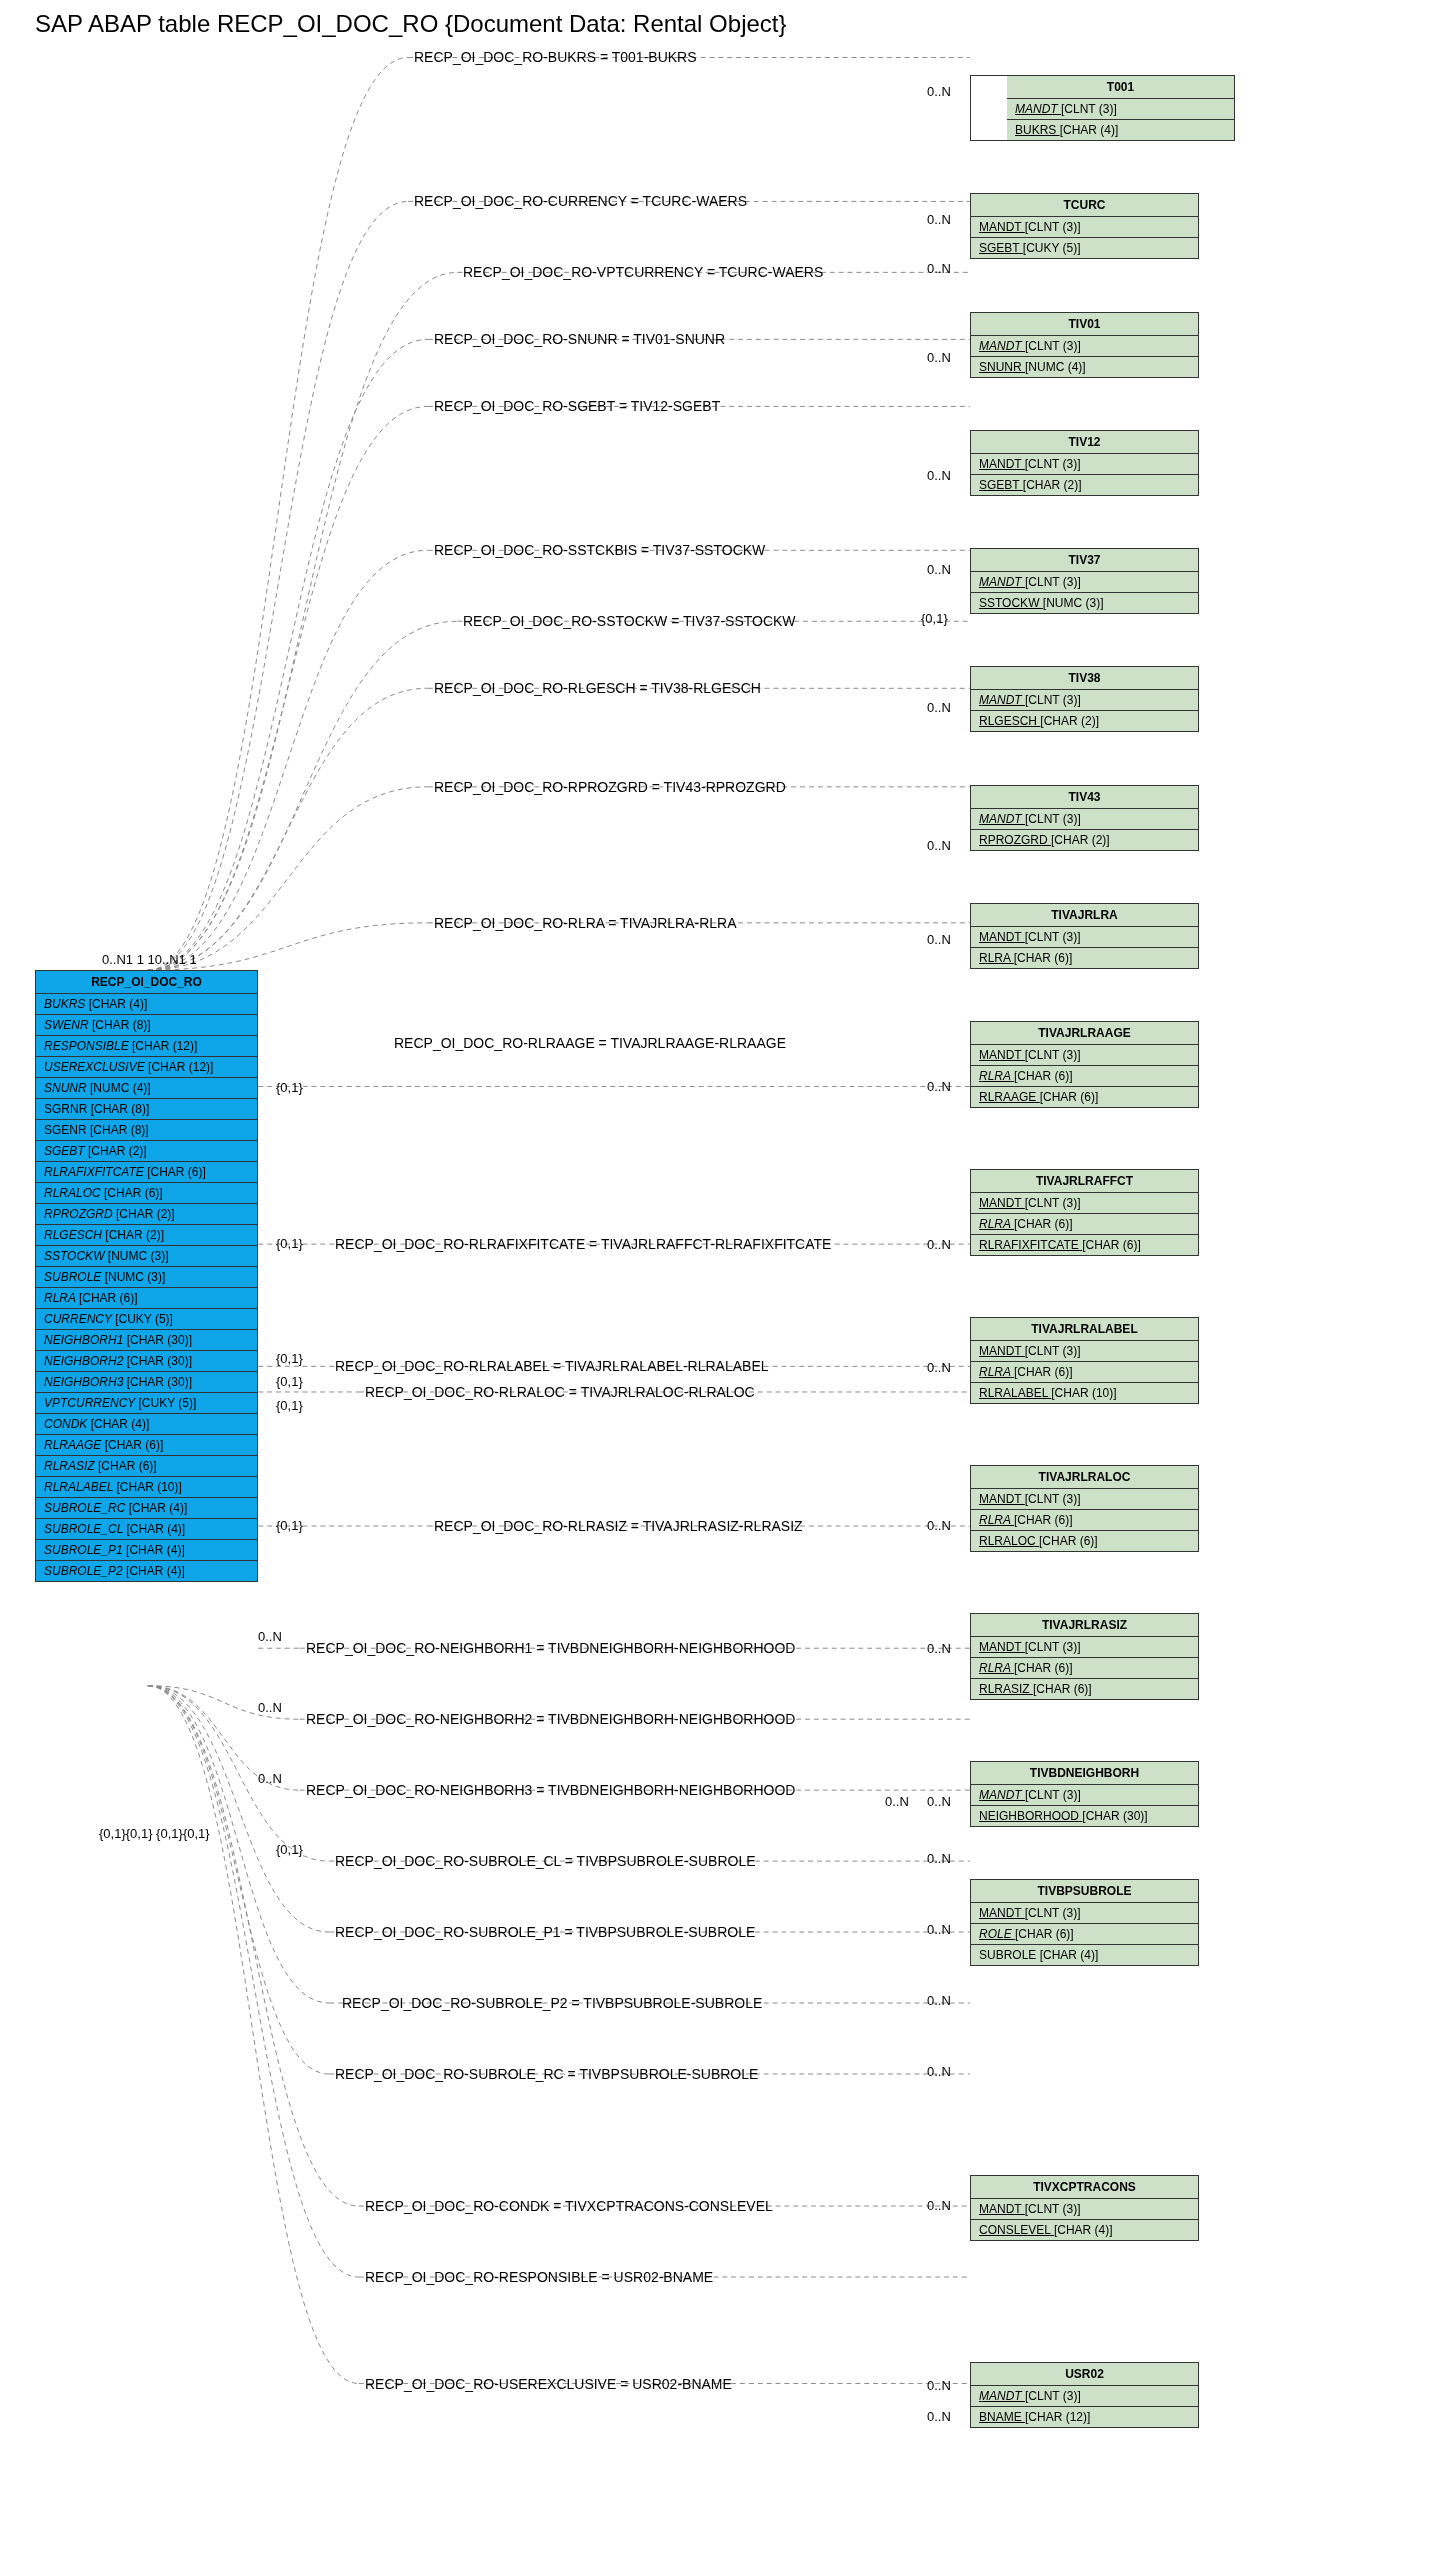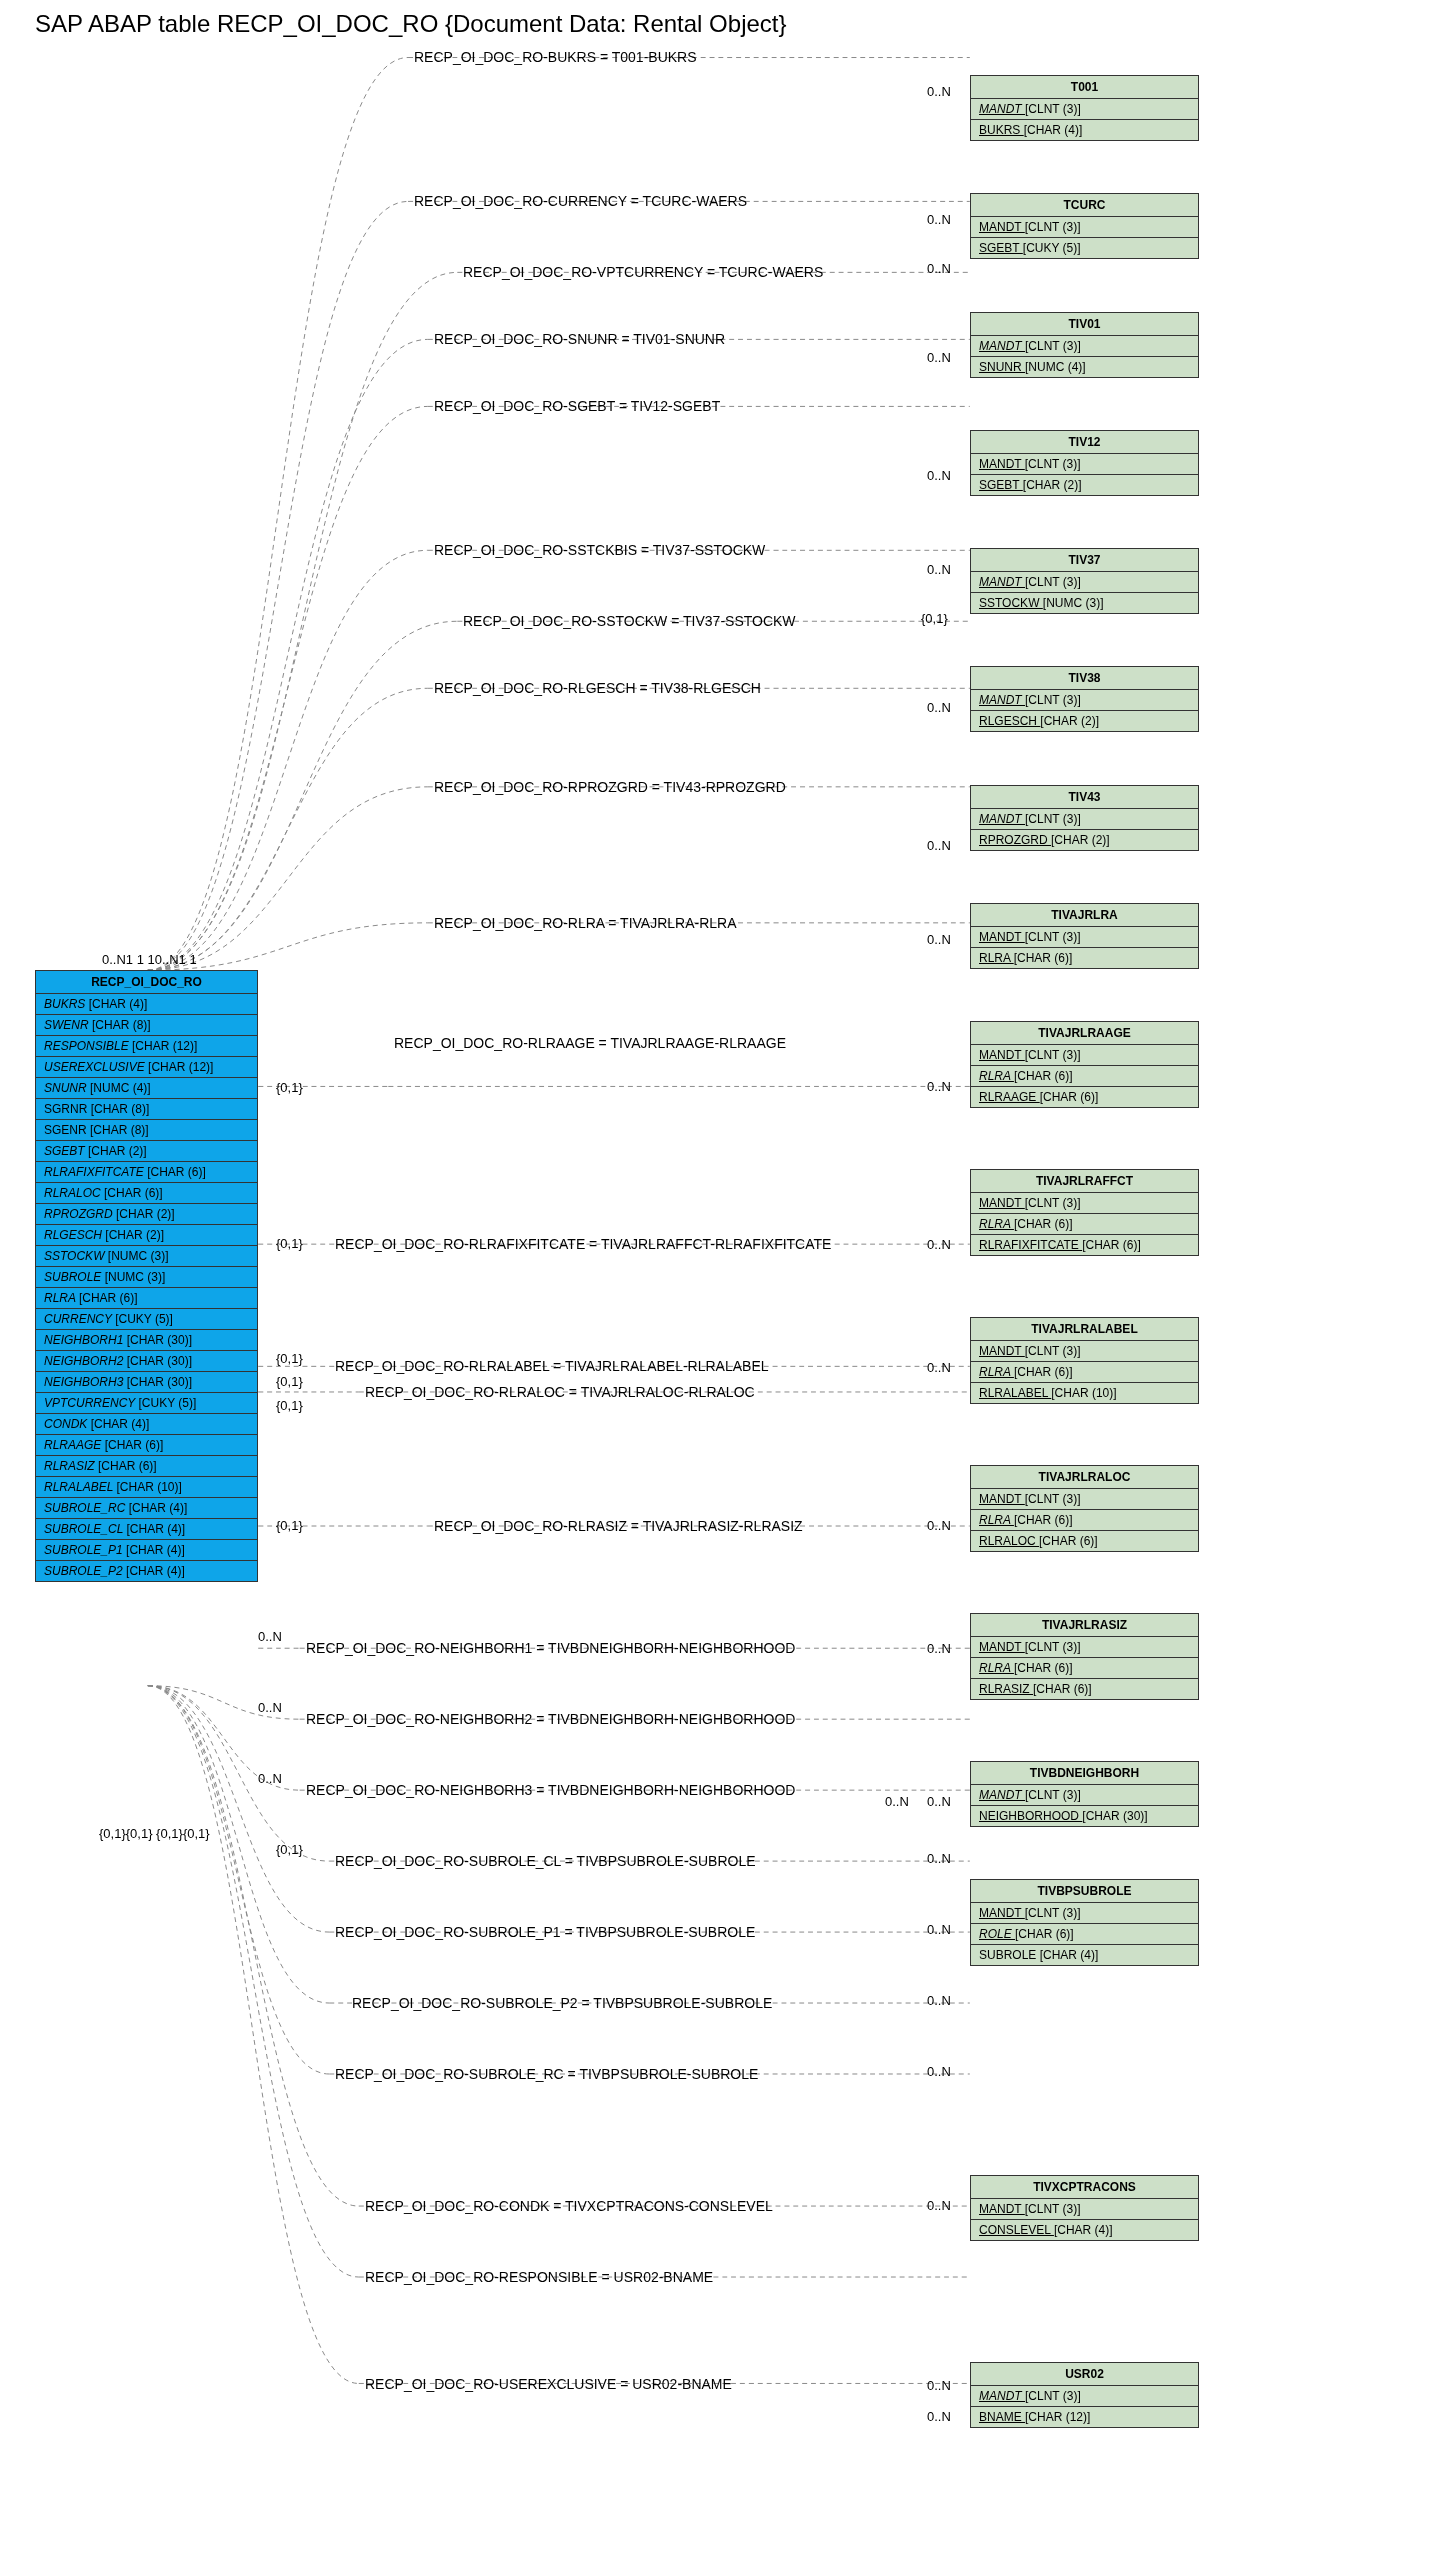--- a/index.html
+++ b/index.html
@@ -104,21 +104,21 @@
         <div class="row"><span class="ital">RLRASIZ </span><span>[CHAR (6)]</span></div>
         <div class="row"><span class="ital">RLRALABEL </span><span>[CHAR (10)]</span></div>
         <div class="row"><span class="ital">SUBROLE_RC </span><span>[CHAR (4)]</span></div>
         <div class="row"><span class="ital">SUBROLE_CL </span><span>[CHAR (4)]</span></div>
         <div class="row"><span class="ital">SUBROLE_P1 </span><span>[CHAR (4)]</span></div>
         <div class="row"><span class="ital">SUBROLE_P2 </span><span>[CHAR (4)]</span></div>
       </div>
 </div>
 
 <div id="targets-holder">
-      <div class="entity green" style="left: 970px; top: 75px; width: 227px;">
+      <div class="entity green" style="left: 970px; top: 75px; width: 227px; padding-left: 36px;">
         <div class="hdr">T001</div>
         <div class="row"><span class="ital" style="text-decoration: underline;">MANDT </span><span>[CLNT (3)]</span></div>
         <div class="row"><span style="text-decoration: underline;">BUKRS </span><span>[CHAR (4)]</span></div>
       </div>
       <div class="entity green" style="left: 970px; top: 193px; width: 227px;">
         <div class="hdr">TCURC</div>
         <div class="row"><span style="text-decoration: underline;">MANDT </span><span>[CLNT (3)]</span></div>
         <div class="row"><span style="text-decoration: underline;">SGEBT </span><span>[CUKY (5)]</span></div>
       </div>
       <div class="entity green" style="left: 970px; top: 312px; width: 227px;">
@@ -218,21 +218,21 @@
       <div class="rel-label" style="left: 394px; top: 1035px;">RECP_OI_DOC_RO-RLRAAGE = TIVAJRLRAAGE-RLRAAGE</div>
       <div class="rel-label" style="left: 335px; top: 1236px;">RECP_OI_DOC_RO-RLRAFIXFITCATE = TIVAJRLRAFFCT-RLRAFIXFITCATE</div>
       <div class="rel-label" style="left: 335px; top: 1358px;">RECP_OI_DOC_RO-RLRALABEL = TIVAJRLRALABEL-RLRALABEL</div>
       <div class="rel-label" style="left: 365px; top: 1384px;">RECP_OI_DOC_RO-RLRALOC = TIVAJRLRALOC-RLRALOC</div>
       <div class="rel-label" style="left: 434px; top: 1518px;">RECP_OI_DOC_RO-RLRASIZ = TIVAJRLRASIZ-RLRASIZ</div>
       <div class="rel-label" style="left: 306px; top: 1640px;">RECP_OI_DOC_RO-NEIGHBORH1 = TIVBDNEIGHBORH-NEIGHBORHOOD</div>
       <div class="rel-label" style="left: 306px; top: 1711px;">RECP_OI_DOC_RO-NEIGHBORH2 = TIVBDNEIGHBORH-NEIGHBORHOOD</div>
       <div class="rel-label" style="left: 306px; top: 1782px;">RECP_OI_DOC_RO-NEIGHBORH3 = TIVBDNEIGHBORH-NEIGHBORHOOD</div>
       <div class="rel-label" style="left: 335px; top: 1853px;">RECP_OI_DOC_RO-SUBROLE_CL = TIVBPSUBROLE-SUBROLE</div>
       <div class="rel-label" style="left: 335px; top: 1924px;">RECP_OI_DOC_RO-SUBROLE_P1 = TIVBPSUBROLE-SUBROLE</div>
-      <div class="rel-label" style="left: 352px; top: 1995px;">RECP_OI_DOC_RO-SUBROLE_P2 = TIVBPSUBROLE-SUBROLE</div>
+      <div class="rel-label" style="left: 342px; top: 1995px;">RECP_OI_DOC_RO-SUBROLE_P2 = TIVBPSUBROLE-SUBROLE</div>
       <div class="rel-label" style="left: 335px; top: 2066px;">RECP_OI_DOC_RO-SUBROLE_RC = TIVBPSUBROLE-SUBROLE</div>
       <div class="rel-label" style="left: 365px; top: 2198px;">RECP_OI_DOC_RO-CONDK = TIVXCPTRACONS-CONSLEVEL</div>
       <div class="rel-label" style="left: 365px; top: 2269px;">RECP_OI_DOC_RO-RESPONSIBLE = USR02-BNAME</div>
       <div class="rel-label" style="left: 365px; top: 2376px;">RECP_OI_DOC_RO-USEREXCLUSIVE = USR02-BNAME</div>
     </div>
 
 <div id="card-holder">
       <div class="card" style="left: 927px; top: 84px;">0..N</div>
       <div class="card" style="left: 927px; top: 212px;">0..N</div>
       <div class="card" style="left: 927px; top: 261px;">0..N</div>

